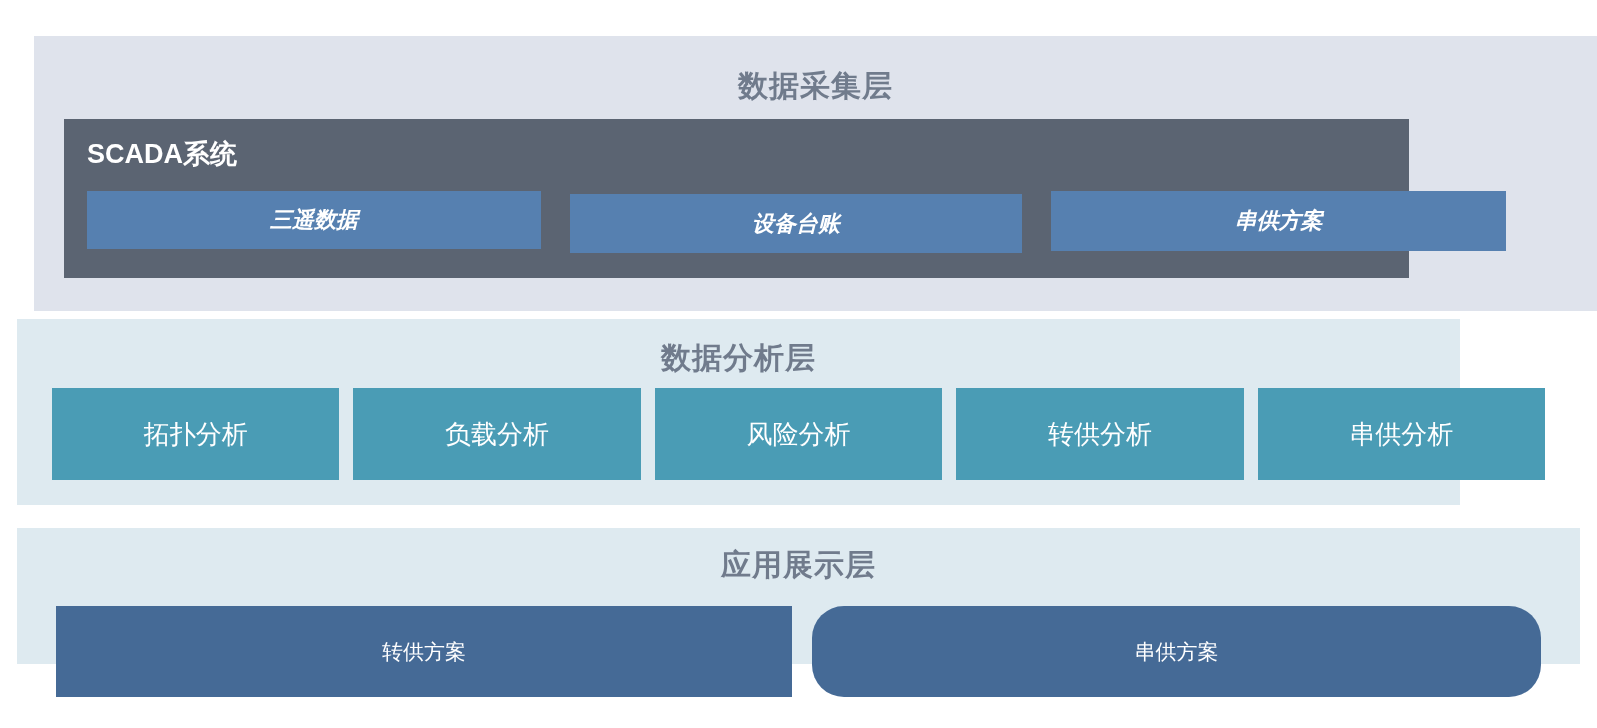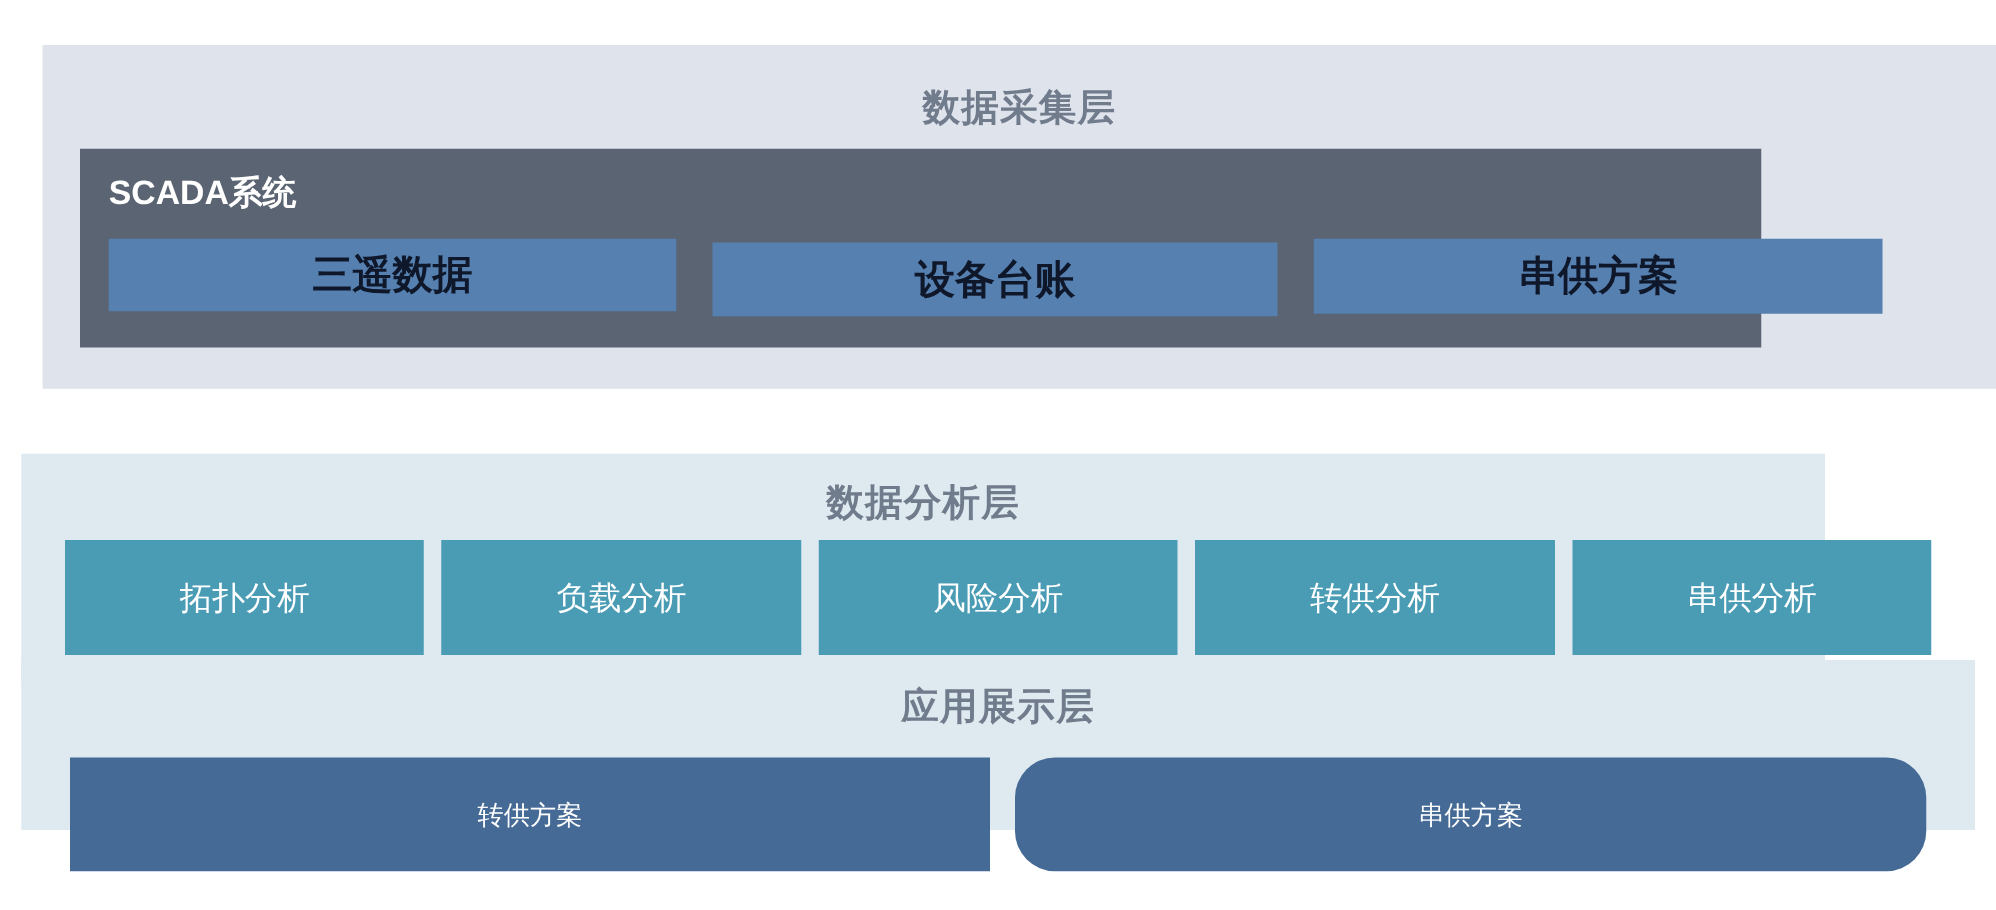--- a/index.html
+++ b/index.html
@@ -69,40 +69,40 @@
     top: 17px;
     font-size: 27px;
     font-weight: bold;
     color: #ffffff;
     white-space: nowrap;
   }
 
   .src-box {
     position: absolute;
     background: #5680b0;
-    color: #0f172a;
-    font-size: 32px;
+    color: #ffffff;
+    font-size: 22px;
     font-weight: bold;
     display: flex;
     align-items: center;
     justify-content: center;
     white-space: nowrap;
+    font-style: italic;
   }
   .src-box.b0 { left: 23px;   top: 72px; width: 454px; height: 58px; }
   .src-box.b1 { left: 506px;  top: 75px; width: 452px; height: 59px; }
   .src-box.b2 { left: 987px;  top: 72px; width: 455px; height: 60px; }
 
   
   #layer-analysis {
     left: 17px;
     top: 319px;
     width: 1443px;
     height: 186px;
     background: #deeaf0;
-    margin-top: 44px;
   }
   #layer-analysis .layer-title {
     top: 19px;
     font-size: 30px;
   }
 
   .analysis-row {
     position: absolute;
     left: 35px;
     top: 69px;

